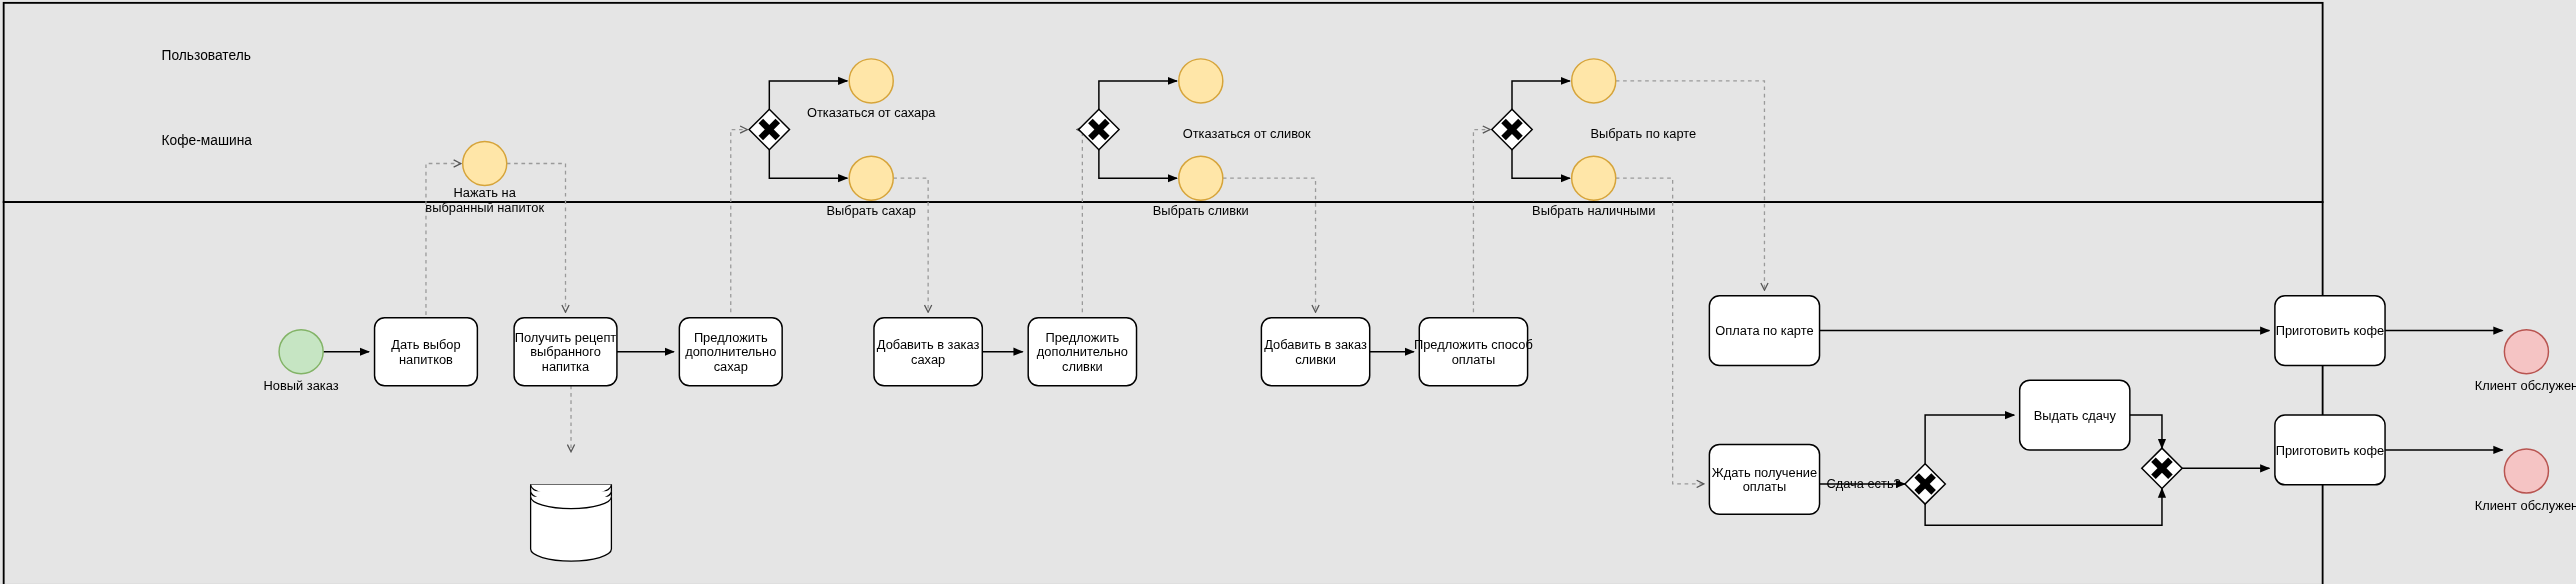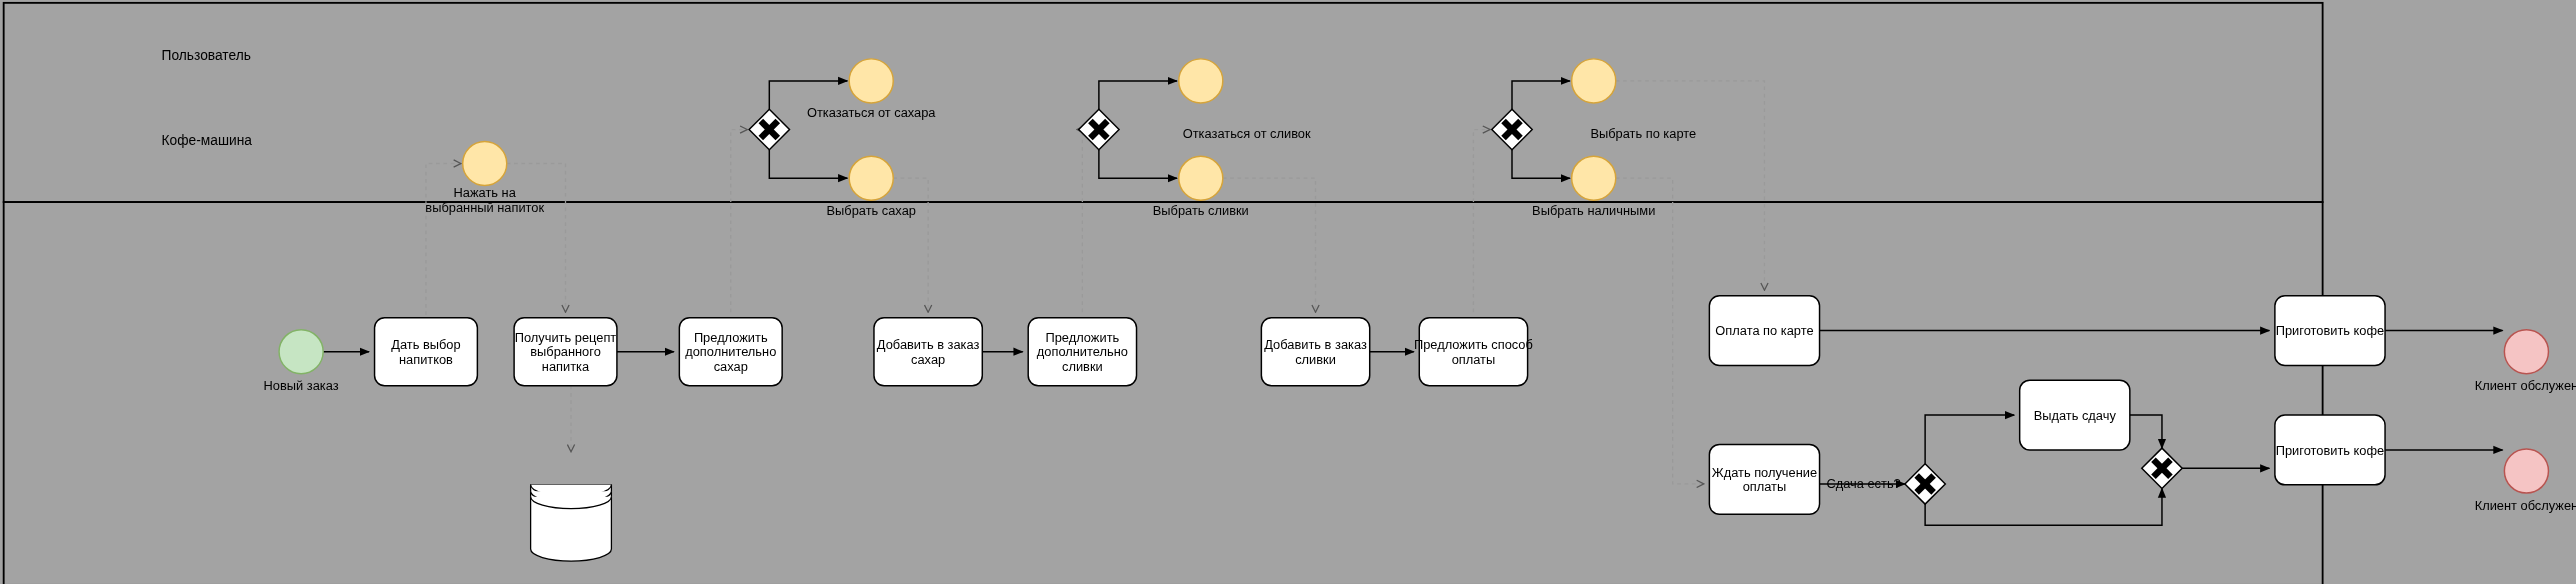--- a/index.html
+++ b/index.html
@@ -1,18 +1,18 @@
 <!DOCTYPE html>
 <html style="font-size:14.7px"><head>
 <meta charset="utf-8">
 <title>BPMN</title>
 <style>
   html,body{margin:0;padding:0;background:#ffffff;}
   body{font-family:"Liberation Sans","DejaVu Sans",sans-serif;}
-  #canvas{position:relative;width:2576px;height:585px;background:#a3a3a3;overflow:hidden;}
+  #canvas{position:relative;width:2576px;height:585px;background:#e5e5e5;overflow:hidden;}
   svg{position:absolute;top:0;left:0;}
   .lane-rect{fill:none;stroke:#000000;stroke-width:2;}
   .lane-label{font-size:15px;fill:#000000;}
   .task-box{fill:#ffffff;stroke:#000000;stroke-width:1.6;}
   .task-text{font-size:14px;fill:#000000;text-anchor:middle;}
   .evt-circle{stroke-width:1.6;}
   .evt-label{font-size:14px;fill:#000000;text-anchor:middle;}
   .gw-diamond{fill:#ffffff;stroke:#000000;stroke-width:1.6;}
   .gw-x{stroke:#000000;stroke-width:7;stroke-linecap:butt;}
   .flow{fill:none;stroke:#000000;stroke-width:1.6;}

